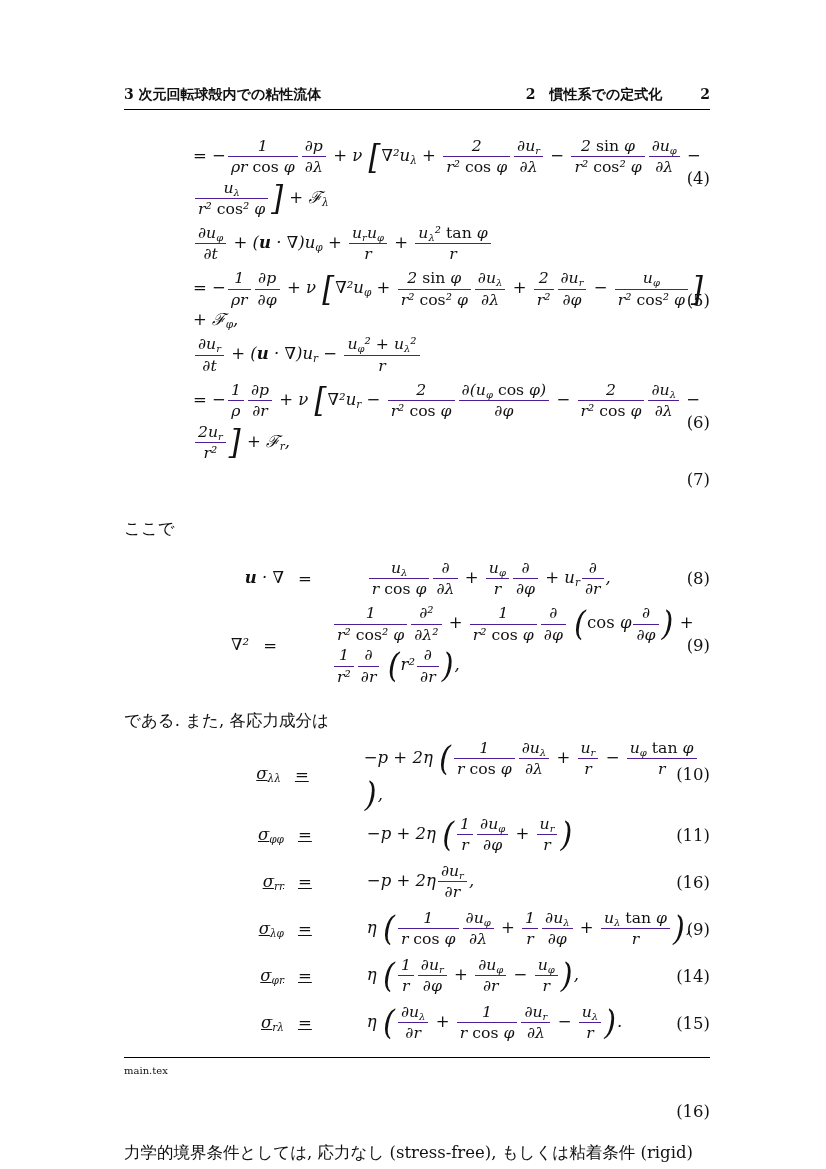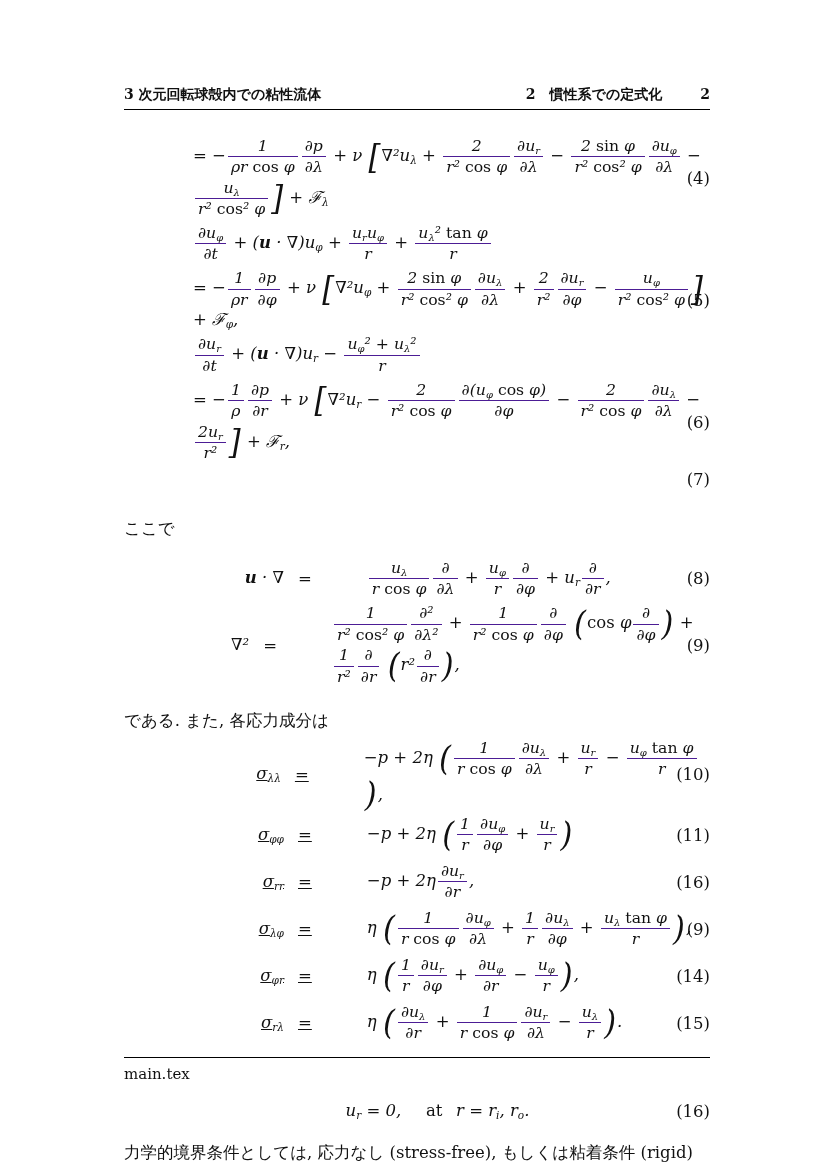--- a/index.html
+++ b/index.html
@@ -10,21 +10,21 @@
   
   .header{position:absolute;left:124px;right:116px;top:86px;
           display:flex;align-items:baseline;font-weight:bold;font-size:14px;
           border-bottom:1.5px solid #000;padding-bottom:5px;}
   .header .h-left{flex:1;}
   .header .h-section{margin-right:38px;}
 
   
   .footer{position:absolute;left:124px;right:116px;top:1057px;
           border-top:1px solid #000;padding-top:7px;
-          display:flex;justify-content:space-between;font-size:15px;}
+          display:flex;justify-content:space-between;font-size:10px;}
 
   
   .content{position:absolute;left:124px;right:116px;top:128px;font-size:16.5px;}
 
   
   .mt{font-style:italic;line-height:1.25;display:inline-block;margin-left:41px;}
   .mt .rm{font-style:normal;}
   .mt .bf{font-weight:bold;}
   .frac{display:inline-block;vertical-align:middle;text-align:center;margin:0 2px;}
   .frac>.num,.frac>.den{display:block;padding:0 3px;line-height:1.3;font-size:0.95em;}
@@ -157,21 +157,20 @@
         <div class="eqrow">
           <span class="lhs">
             <span class="mt">σ<sub>rλ</sub></span>
           </span>
           <span class="rel">=</span>
           <span class="rhsw"><span class="mt">η <span class="big">(</span><span class="frac"><span class="num">∂u<sub>λ</sub></span><span class="den">∂r</span></span> + <span class="frac"><span class="num">1</span><span class="den">r <span class="rm">cos</span> φ</span></span><span class="frac"><span class="num">∂u<sub>r</sub></span><span class="den">∂λ</span></span> − <span class="frac"><span class="num">u<sub>λ</sub></span><span class="den">r</span></span><span class="big">)</span>.</span></span>
           <span class="eqnum">(15)</span>
         </div>
       </div>
       <div class="eqcenter">
-        <span class="cwrap"><span class="mt">u<sub>r</sub> = 0,  <span class="rm">at</span>  r = r<sub>i</sub>, r<sub>o</sub>.</span></span>
         <span class="eqnum">(16)</span>
       </div>
       <div class="para">力学的境界条件としては, 応力なし (stress-free), もしくは粘着条件 (rigid) を考える.</div>
     </div>
 
   <div class="footer">
     <span>main.tex</span>
   </div>
 
 </div>

